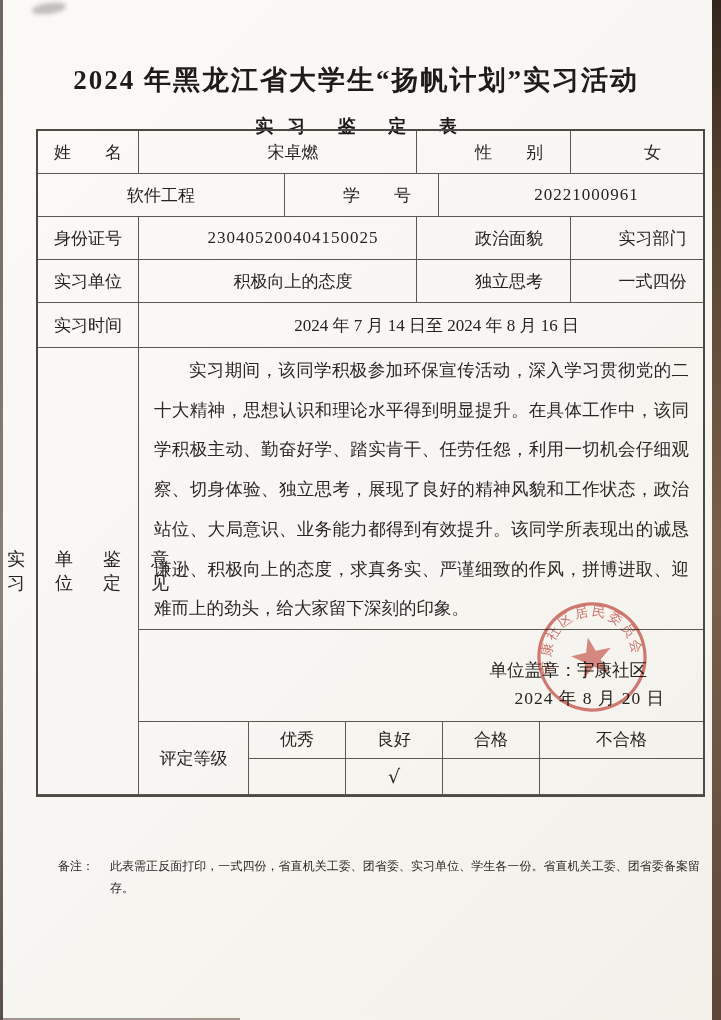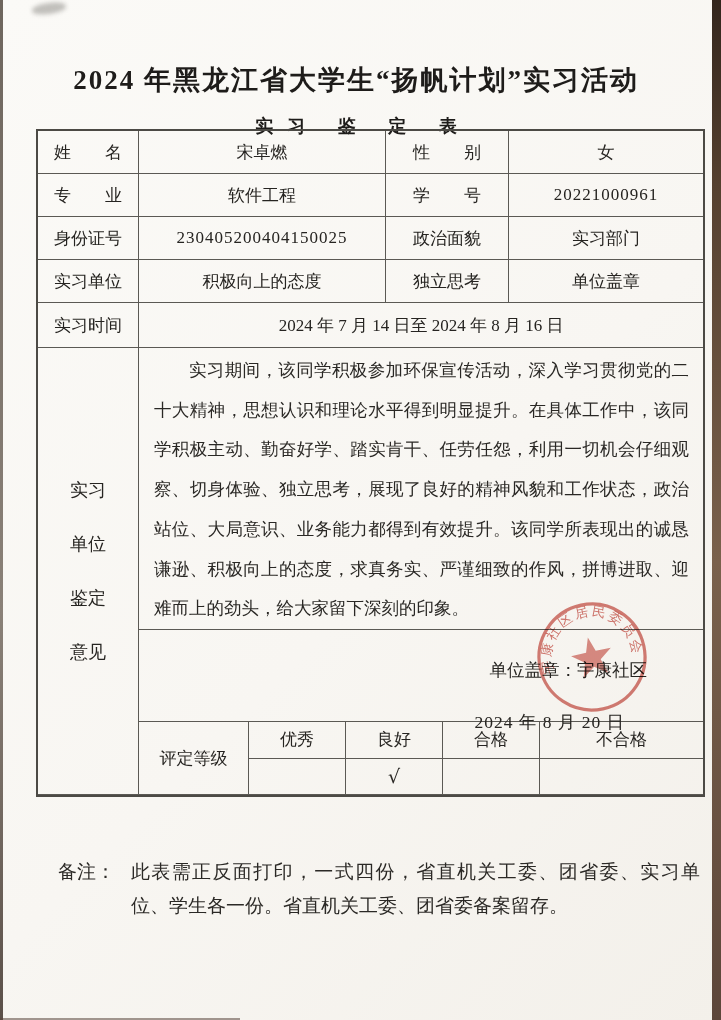--- a/index.html
+++ b/index.html
@@ -41,52 +41,52 @@
   .title2 {
     margin-top: 16px; font-size: 18px; font-weight: bold;
     letter-spacing: 14px; text-indent: 14px; color: #1e1c1a;
   }
   
   .form-table {
     position: absolute; left: 36px; top: 129px; width: 669px;
     border: 2px solid #4c4a45;
     font-size: 17px;
   }
-  .row { display: flex; height: 43px; border-bottom: 1px solid #5b5954; }
+  .row { display: flex; height: 43px; border-bottom: 1px solid #5b5954; gap: 31px; }
   .row.duration { height: 45px; }
   .cell {
     display: flex; align-items: center; justify-content: center;
     border-right: 1px solid #5b5954; text-align: center; overflow: hidden;
   }
   .cell:last-child { border-right: none; }
   .c1 { width: 101px; }
   .c2 { width: 247px; }
   .c3 { width: 123px; }
   .c4 { flex: 1; }
   .cwide { flex: 1; }
   .digits { letter-spacing: 1px; }
   
   .bigblock { display: flex; height: 447px; border-bottom: 1px solid #5b5954; }
   .vlabel {
     width: 101px; border-right: 1px solid #5b5954;
-    display: flex; flex-direction: column; align-items: center; justify-content: center;
+    display: flex; flex-direction: row; align-items: center; justify-content: center;
     gap: 30px; font-size: 18px;
   }
   .bigright { flex: 1; display: flex; flex-direction: column; position: relative; }
   .appraisal-text {
     height: 281px; padding: 3px 14px 0 15px;
     font-size: 17.5px; line-height: 39.7px;
     text-indent: 2em; text-align: justify; color: #2a2825;
   }
   .seal-area {
     height: 92px; border-top: 1px solid #5b5954;
     text-align: right; font-size: 17.5px; position: relative;
   }
   .seal-caption { margin-top: 28px; padding-right: 56px; }
-  .seal-date { margin-top: 28px; padding-right: 78px; letter-spacing: 1px; }
+  .seal-date { margin-top: 4px; padding-right: 38px; letter-spacing: 1px; }
   
   .rating { flex: 1; border-top: 1px solid #5b5954; display: flex; }
   .rating-label {
     width: 110px; border-right: 1px solid #5b5954;
     display: flex; align-items: center; justify-content: center; font-size: 17px;
   }
   .rcol { display: flex; flex-direction: column; border-right: 1px solid #5b5954; }
   .rcol.w1, .rcol.w2, .rcol.w3 { width: 97px; }
   .rcol.w4 { flex: 1; border-right: none; }
   .rhead, .rval {
@@ -97,21 +97,21 @@
   .rval { font-size: 19px; font-family: "DejaVu Sans", sans-serif; color: #2a2825; }
   
   .stamp {
     position: absolute; left: 394px; top: -32px; width: 118px; height: 118px;
     opacity: .82; mix-blend-mode: multiply; transform: rotate(-12deg);
     pointer-events: none;
   }
   
   .footer-note {
     position: absolute; left: 58px; top: 856px; width: 642px;
-    font-size: 19px; line-height: 1.8; display: flex; color: #2b2926; font-family: Liberation Mono, monospace;
+    font-size: 12px; line-height: 1.8; display: flex; color: #2b2926;
   }
   .note-label { white-space: nowrap; }
   .note-text { flex: 1; text-align: justify; margin-left: 16px; }
 </style>
 </head>
 <body>
 
 <div class="sheet">
   <div class="edge-right"></div>
   <div class="edge-left"></div>
@@ -127,38 +127,37 @@
 
     <div class="row">
       <div class="cell c1">姓　　名</div>
       <div class="cell c2">宋卓燃</div>
       <div class="cell c3">性　　别</div>
       <div class="cell c4">女</div>
     </div>
 
 
     <div class="row">
-      <div class="cell c1">专　　业</div>
       <div class="cell c2">软件工程</div>
       <div class="cell c3">学　　号</div>
       <div class="cell c4 digits">20221000961</div>
     </div>
 
     <div class="row">
       <div class="cell c1">身份证号</div>
       <div class="cell c2 digits">230405200404150025</div>
       <div class="cell c3">政治面貌</div>
       <div class="cell c4">实习部门</div>
     </div>
 
     <div class="row">
       <div class="cell c1">实习单位</div>
       <div class="cell c2">积极向上的态度</div>
       <div class="cell c3">独立思考</div>
-      <div class="cell c4">单位盖章</div>
+      <div class="cell c4">一式四份</div>
     </div>
 
     <div class="row duration">
       <div class="cell c1">实习时间</div>
       <div class="cell cwide">2024 年 7 月 14 日至 2024 年 8 月 16 日</div>
     </div>
 
     <div class="bigblock">
       <div class="vlabel">
         <span>实习</span>

